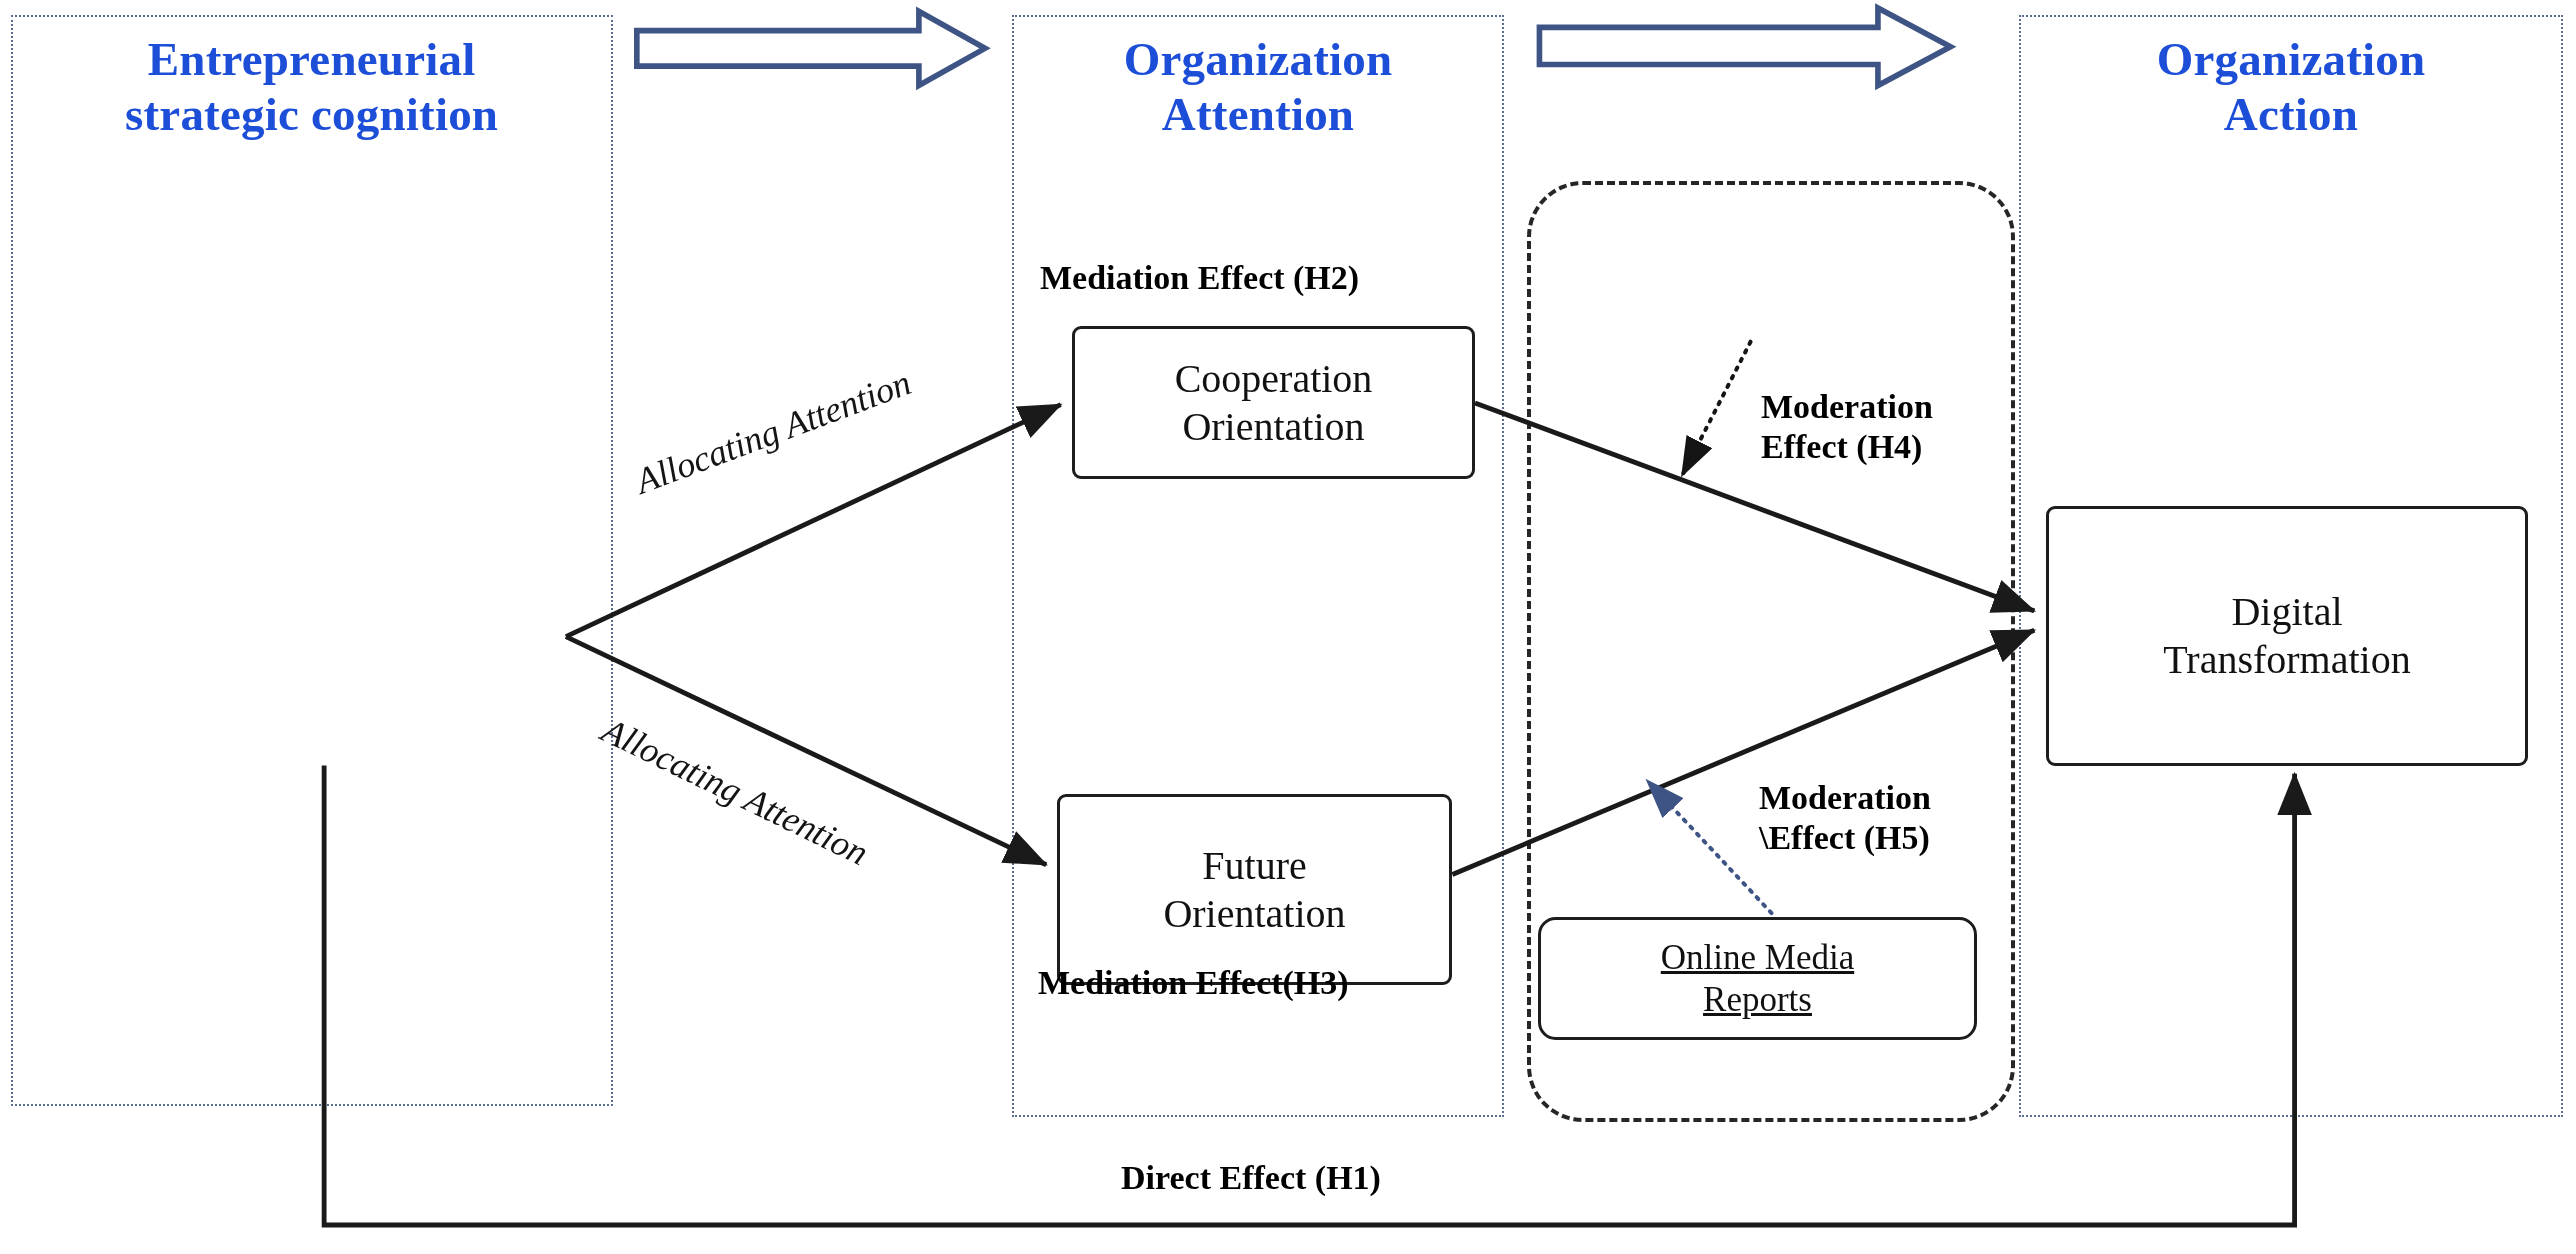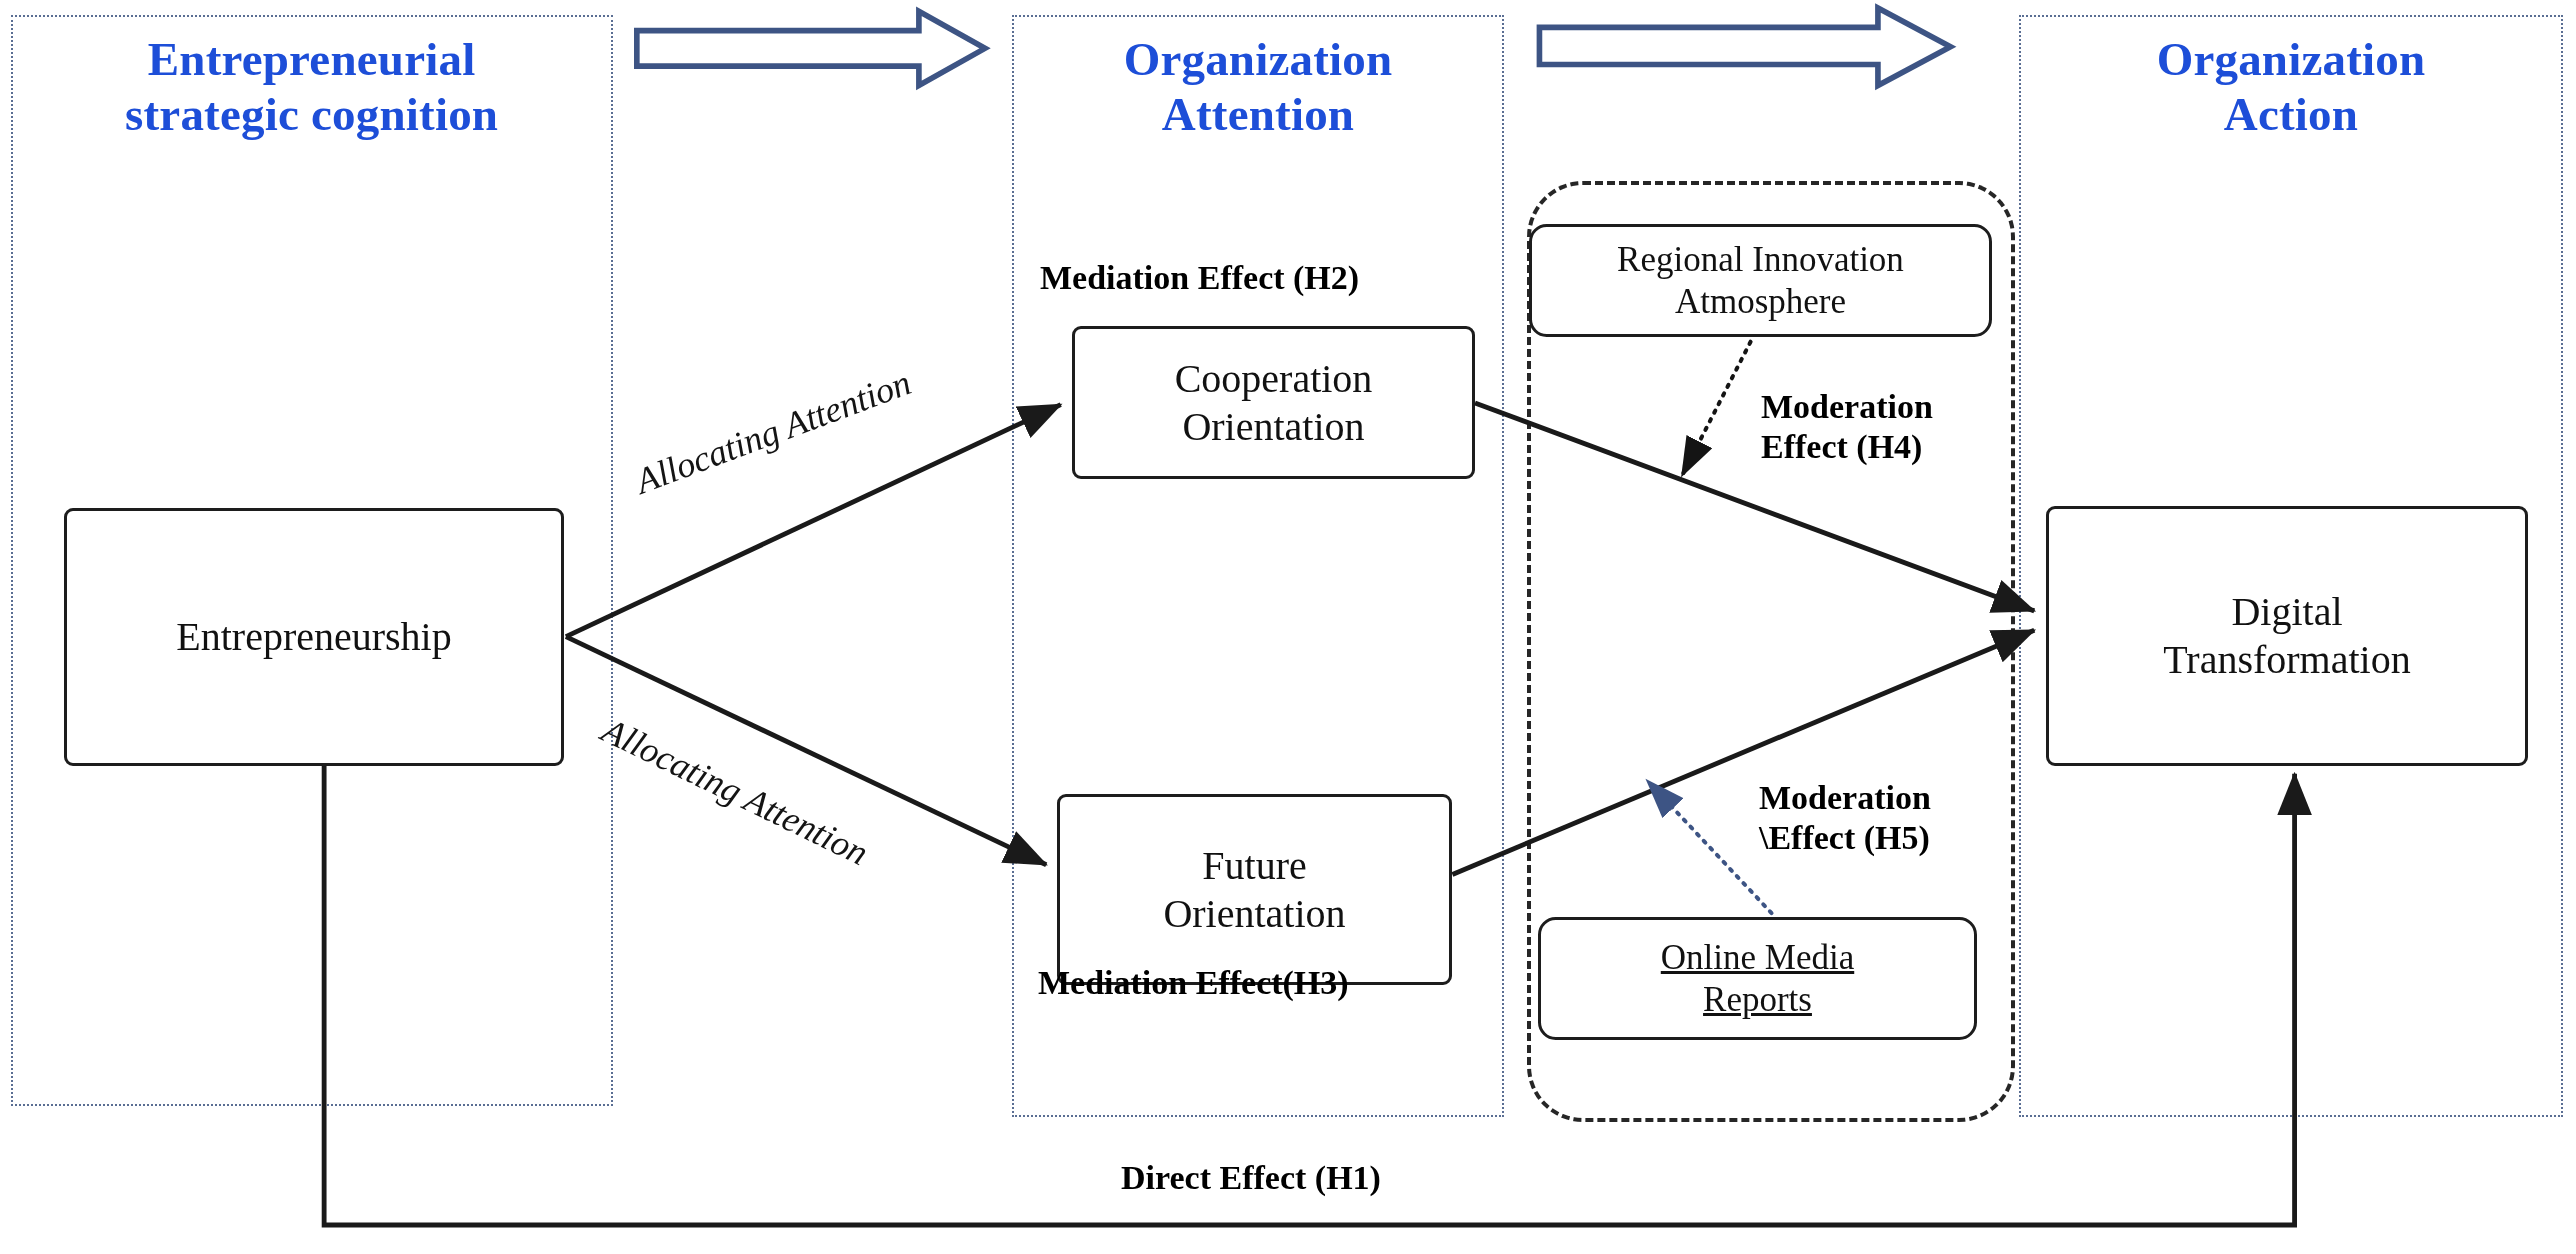--- a/index.html
+++ b/index.html
@@ -95,23 +95,20 @@
   <div class="col-title" style="left:1020px;top:32px;width:476px;">
     <div>Organization</div>
     <div>Attention</div>
   </div>
 
   <div class="col-title" style="left:2027px;top:32px;width:528px;">
     <div>Organization</div>
     <div>Action</div>
   </div>
 
-  <div class="node" style="left:64px;top:508px;width:500px;height:258px;">
-    <span>Entrepreneurship</span>
-  </div>
 
   <div class="node" style="left:1072px;top:326px;width:403px;height:153px;">
     <span>
       <span>Cooperation</span><br>
       <span>Orientation</span>
     </span>
   </div>
 
   <div class="node" style="left:1057px;top:794px;width:395px;height:191px;">
     <span>
@@ -120,26 +117,20 @@
     </span>
   </div>
 
   <div class="node" style="left:2046px;top:506px;width:482px;height:260px;">
     <span>
       <span>Digital</span><br>
       <span>Transformation</span>
     </span>
   </div>
 
-  <div class="node small" style="left:1529px;top:224px;width:463px;height:113px;">
-    <span>
-      <span>Regional Innovation</span><br>
-      <span>Atmosphere</span>
-    </span>
-  </div>
 
   <div class="node small" style="left:1538px;top:917px;width:439px;height:123px;text-decoration:underline;">
     <span>
       <span>Online Media</span><br>
       <span>Reports</span>
     </span>
   </div>
 
   <div class="hyp-label" style="left:1040px;top:258px;">Mediation Effect (H2)</div>
 

